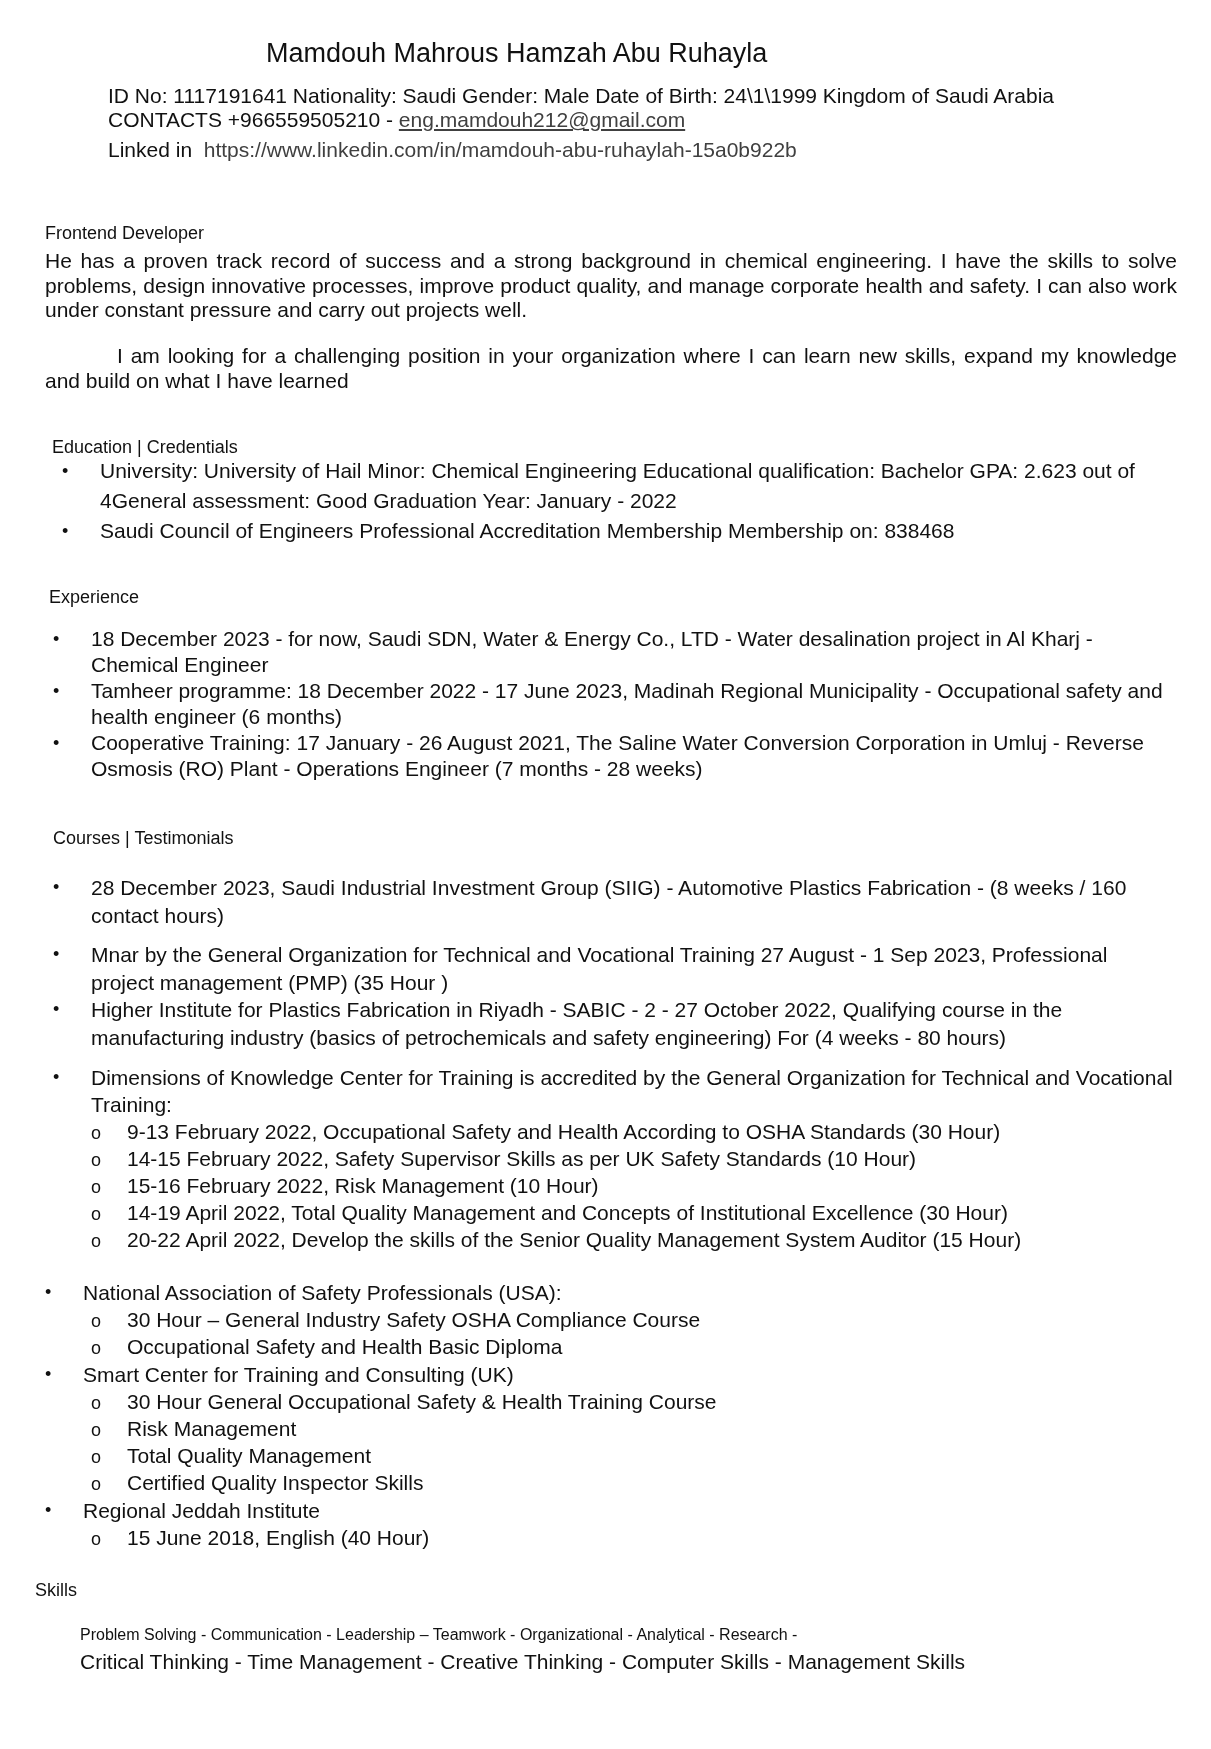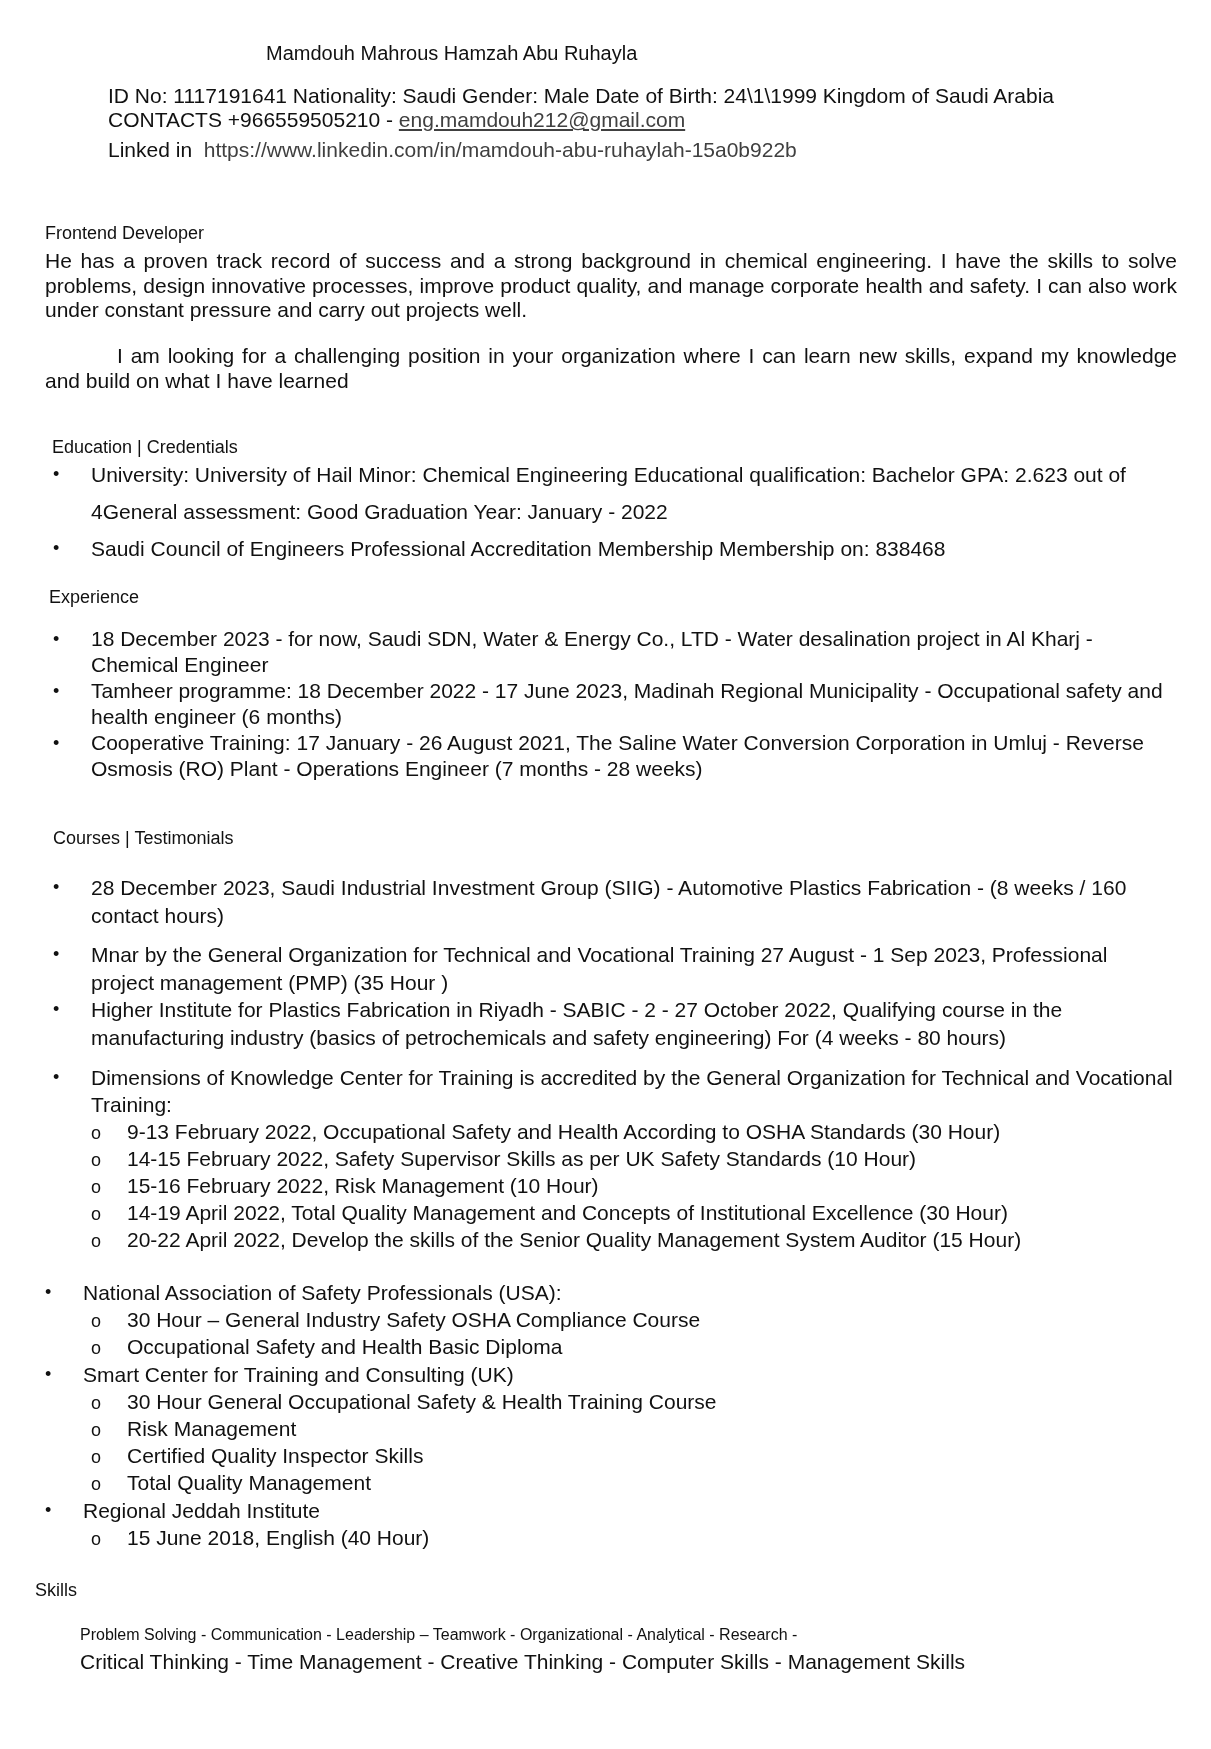--- a/index.html
+++ b/index.html
@@ -2,21 +2,21 @@
 <html><head>
 <meta charset="utf-8">
 <style>
   html, body { margin: 0; padding: 0; background: #ffffff; }
   body {
     width: 1211px; height: 1749px; position: relative; overflow: hidden;
     font-family: "Liberation Sans", sans-serif; color: #111111;
     font-size: 21px; line-height: 24px;
   }
   .abs { position: absolute; white-space: nowrap; }
-  .name { left: 266px; top: 37px; font-size: 20px; line-height: 32px; }
+  .name { left: 266px; top: 37px; font-size: 27px; line-height: 32px; }
   .meta { left: 108px; font-size: 21px; line-height: 24px; }
   .link { color: #404040; }
   .link.u { text-decoration: underline; }
   .h { font-size: 18px; line-height: 32px; margin-top: 18px; }
   .para { position: absolute; left: 45px; width: 1132px; text-align: justify; white-space: normal; font-size: 21px; line-height: 24.5px; }
   ul.l { position: absolute; margin: 0; padding: 0; list-style: none; }
   ul.l li { position: relative; padding-left: 46px; white-space: normal; }
   ul.l li::before { content: "\2022"; position: absolute; left: 8px; top: 0; font-size: 18px; }
   ul.sub { list-style: none; margin: 0; padding: 0; }
   ul.sub li { padding-left: 46px; position: relative; }
@@ -34,21 +34,21 @@
 <div class="abs meta" style="top:138px;">
   <span style="white-space:pre">Linked in  </span><a class="link">https://www.linkedin.com/in/mamdouh-abu-ruhaylah-15a0b922b</a>
 </div>
 
 <div class="abs h" style="left:45px; top:199px;">Frontend Developer</div>
 
 <div class="para" style="top:249px;"> He has a proven track record of success and a strong background in chemical engineering. I have the skills to solve problems, design innovative processes, improve product quality, and manage corporate health and safety. I can also work under constant pressure and carry out projects well.</div>
 <div class="para" style="top:344px; text-indent:72px;">I am looking for a challenging position in your organization where I can learn new skills, expand my knowledge and build on what I have learned</div>
 
 <div class="abs h" style="left:52px; top:413px;">Education | Credentials</div>
-<ul class="l" style="left:45px; top:456px; width:1140px; line-height:37px;">
+<ul class="l" style="left:54px; top:456px; width:1140px; line-height:30px;">
   <li>University: University of Hail Minor: Chemical Engineering Educational qualification: Bachelor GPA: 2.623 out of 4General assessment: Good Graduation Year: January - 2022</li>
   <li>Saudi Council of Engineers Professional Accreditation Membership Membership on: 838468</li>
 </ul>
 
 <div class="abs h" style="left:49px; top:563px;">Experience</div>
 <ul class="l" style="left:45px; top:626px; width:1140px; line-height:26px; font-size:21px;">
   <li style="padding-right:40px;">18 December 2023 - for now, Saudi SDN, Water &amp; Energy Co., LTD -  Water desalination project in Al Kharj - Chemical Engineer</li>
   <li>Tamheer programme: 18 December 2022 - 17 June 2023, Madinah Regional Municipality - Occupational safety and health engineer (6 months)</li>
   <li>Cooperative Training: 17 January - 26 August 2021, The Saline Water Conversion Corporation in Umluj - Reverse Osmosis (RO) Plant - Operations Engineer (7 months - 28 weeks)</li>
 </ul>
@@ -79,22 +79,22 @@
     <ul class="sub" style="margin-left:-2px;">
       <li>30 Hour – General Industry Safety OSHA Compliance Course</li>
       <li>Occupational Safety and Health Basic Diploma</li>
     </ul>
   </li>
   <li>
     <span>Smart Center for Training and Consulting (UK)</span>
     <ul class="sub" style="margin-left:-2px;">
       <li>30 Hour General Occupational Safety &amp; Health Training Course</li>
       <li>Risk Management</li>
+      <li>Total Quality Management</li>
       <li> Certified Quality Inspector Skills</li>
-      <li>Total Quality Management</li>
     </ul>
   </li>
   <li>
     <span>Regional Jeddah Institute</span>
     <ul class="sub" style="margin-left:-2px;">
       <li>15 June 2018, English (40 Hour)</li>
     </ul>
   </li>
 </ul>
 

